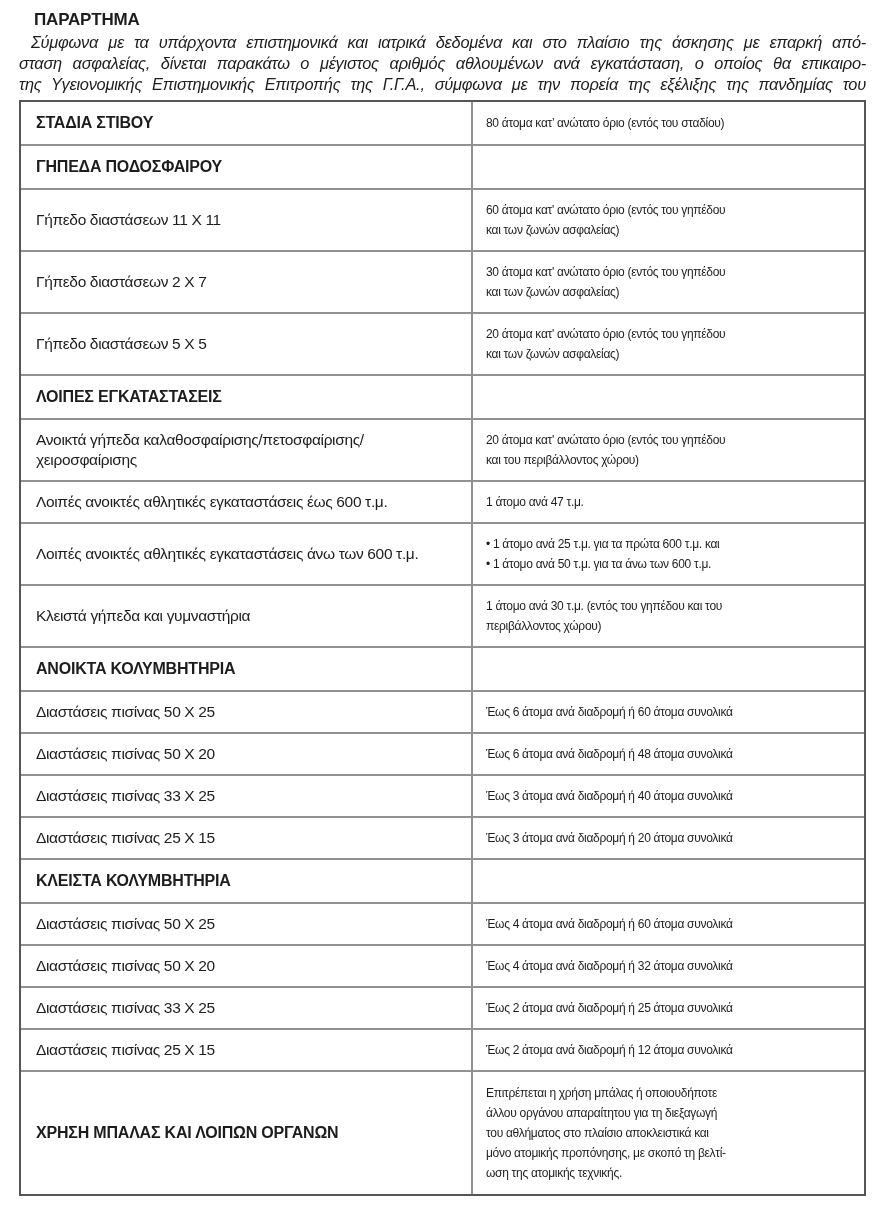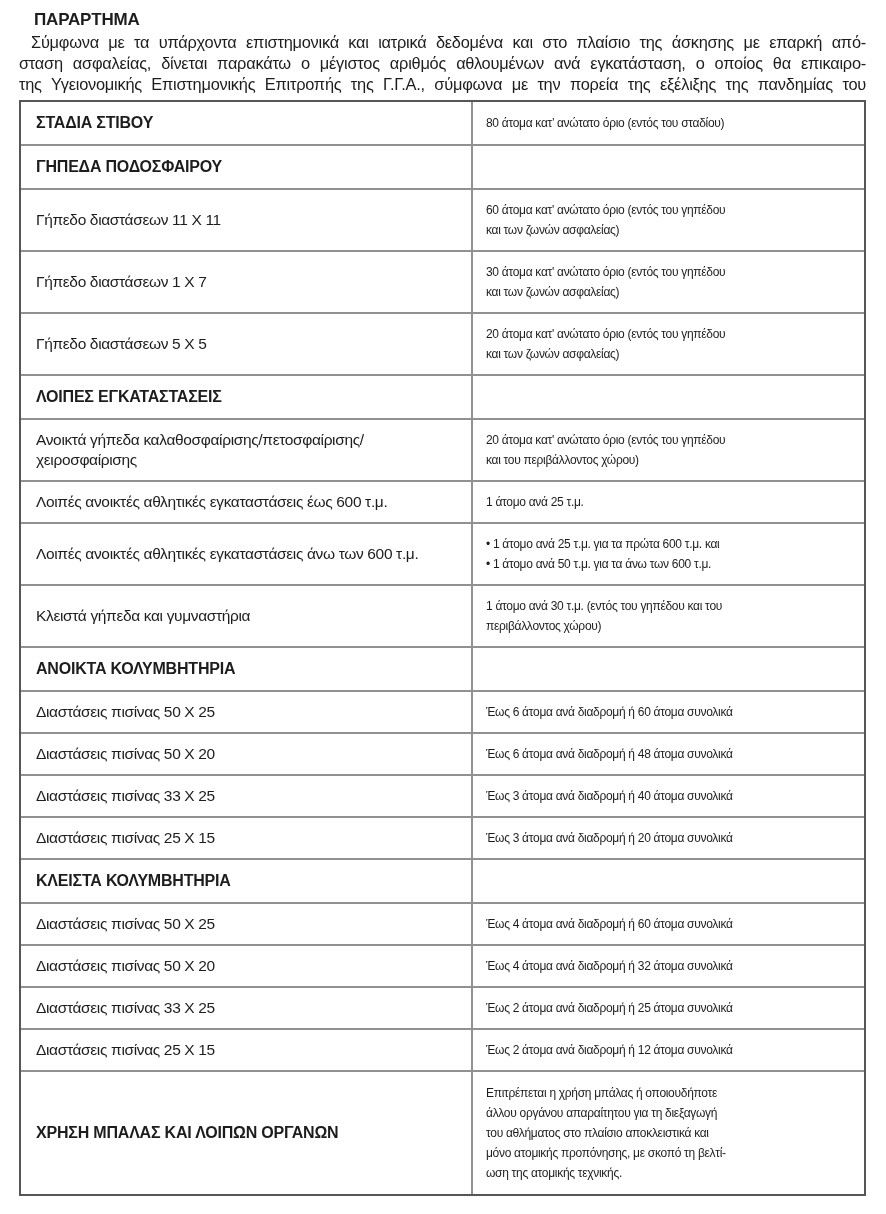--- a/index.html
+++ b/index.html
@@ -19,20 +19,21 @@
     letter-spacing: -0.2px;
   }
   .intro { margin: 0 0 6px 0; }
   .intro-line {
     font-size: 16.4px;
     line-height: 20.8px;
     letter-spacing: -0.25px;
     text-align: justify;
     text-align-last: justify;
     white-space: normal;
+    font-style: italic;
   }
   .intro-line.first { text-indent: 12px; }
   .intro-line.last { text-align-last: left; }
   .capacity-table {
     border: 2px solid #565656;
     width: 847px;
     box-sizing: border-box;
   }
   .row { display: flex; }
   .row + .row { border-top: 2px solid #919191; }
@@ -83,21 +84,21 @@
     <div class="cell value"></div>
   </div>
 
   <div class="row item">
     <div class="cell label">Γήπεδο διαστάσεων 11 Χ 11</div>
     <div class="cell value">60 άτομα κατ' ανώτατο όριο (εντός του γηπέδου
 και των ζωνών ασφαλείας)</div>
   </div>
 
   <div class="row item">
-    <div class="cell label">Γήπεδο διαστάσεων 1 Χ 7</div>
+    <div class="cell label">Γήπεδο διαστάσεων 2 Χ 7</div>
     <div class="cell value">30 άτομα κατ' ανώτατο όριο (εντός του γηπέδου
 και των ζωνών ασφαλείας)</div>
   </div>
 
   <div class="row item">
     <div class="cell label">Γήπεδο διαστάσεων 5 Χ 5</div>
     <div class="cell value">20 άτομα κατ' ανώτατο όριο (εντός του γηπέδου
 και των ζωνών ασφαλείας)</div>
   </div>
 
@@ -107,21 +108,21 @@
   </div>
 
   <div class="row item">
     <div class="cell label">Ανοικτά γήπεδα καλαθοσφαίρισης/πετοσφαίρισης/χειροσφαίρισης</div>
     <div class="cell value">20 άτομα κατ' ανώτατο όριο (εντός του γηπέδου
 και του περιβάλλοντος χώρου)</div>
   </div>
 
   <div class="row item">
     <div class="cell label">Λοιπές ανοικτές αθλητικές εγκαταστάσεις έως 600 τ.μ.</div>
-    <div class="cell value">1 άτομο ανά 25 τ.μ.</div>
+    <div class="cell value">1 άτομο ανά 47 τ.μ.</div>
   </div>
 
   <div class="row item">
     <div class="cell label">Λοιπές ανοικτές αθλητικές εγκαταστάσεις άνω των 600 τ.μ.</div>
     <div class="cell value">• 1 άτομο ανά 25 τ.μ. για τα πρώτα 600 τ.μ. και
 • 1 άτομο ανά 50 τ.μ. για τα άνω των 600 τ.μ.</div>
   </div>
 
   <div class="row item">
     <div class="cell label">Κλειστά γήπεδα και γυμναστήρια</div>

